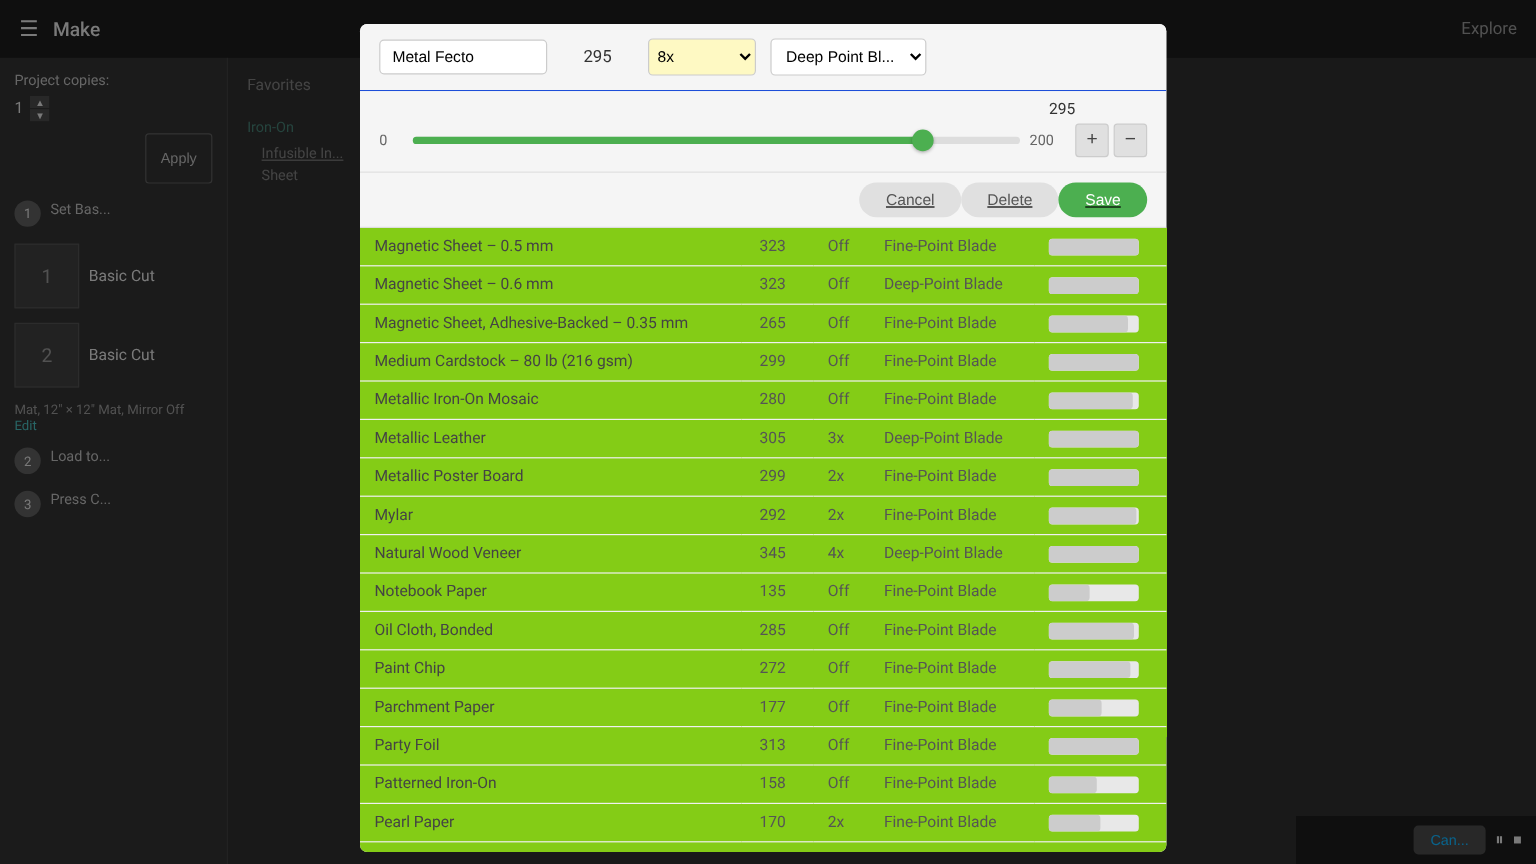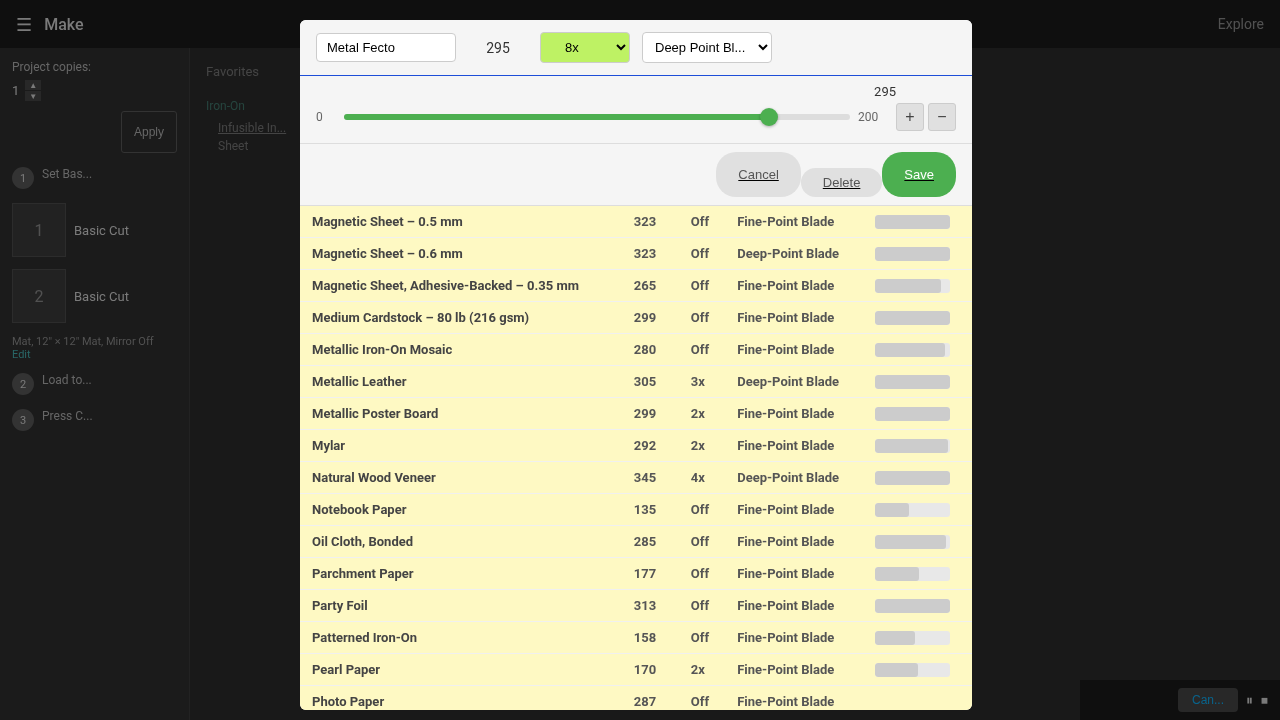--- a/index.html
+++ b/index.html
@@ -248,23 +248,23 @@
     }
     .edit-number {
       font-size: 14px;
       color: #333;
       width: 60px;
       text-align: center;
     }
     .edit-select {
       border: 1px solid #ccc;
       border-radius: 4px;
-      padding: 6px 20px;
-      font-size: 13px;
-      background: #bef264;
+      padding: 6px 3px;
+      font-size: 13px;
+      background: #fef9c3;
       width: 90px;
     }
     .edit-select-blade {
       border: 1px solid #ccc;
       border-radius: 4px;
       padding: 6px 8px;
       font-size: 13px;
       background: #fff;
       width: 130px;
     }
@@ -367,39 +367,37 @@
       cursor: pointer;
     }
     .btn-delete {
       background: #e0e0e0;
       border: none;
       border-radius: 20px;
       padding: 7px 22px;
       font-size: 13px;
       color: #555;
       cursor: pointer;
-      margin-top: 16px;
     }
     .btn-save {
       background: #4caf50;
       border: none;
       border-radius: 20px;
       padding: 7px 22px;
       font-size: 13px;
       color: #fff;
       cursor: pointer;
       font-weight: 500;
     }
 
     
     .table-container {
       flex: 1;
       overflow-y: auto;
-      background: #fef9c3;
-      font-weight: bold;
+      background: #84cc16;
     }
     .mat-table {
       width: 100%;
       border-collapse: collapse;
       font-size: 13px;
     }
     .mat-table tr {
       border-bottom: 1px solid #f0f0f0;
     }
     .mat-table td {
@@ -666,20 +664,31 @@
       <td>285</td>
       <td>Off</td>
       <td>Fine-Point Blade</td>
       <td>
               <div class="pressure-bar">
                 <div style="height:100%;background:#ccc;border-radius:3px;width:71px;max-width:75px;"></div>
               </div>
             </td>
     </tr>
           <tr>
+      <td>Paint Chip</td>
+      <td>272</td>
+      <td>Off</td>
+      <td>Fine-Point Blade</td>
+      <td>
+              <div class="pressure-bar">
+                <div style="height:100%;background:#ccc;border-radius:3px;width:68px;max-width:75px;"></div>
+              </div>
+            </td>
+    </tr>
+          <tr>
       <td>Parchment Paper</td>
       <td>177</td>
       <td>Off</td>
       <td>Fine-Point Blade</td>
       <td>
               <div class="pressure-bar">
                 <div style="height:100%;background:#ccc;border-radius:3px;width:44px;max-width:75px;"></div>
               </div>
             </td>
     </tr>

